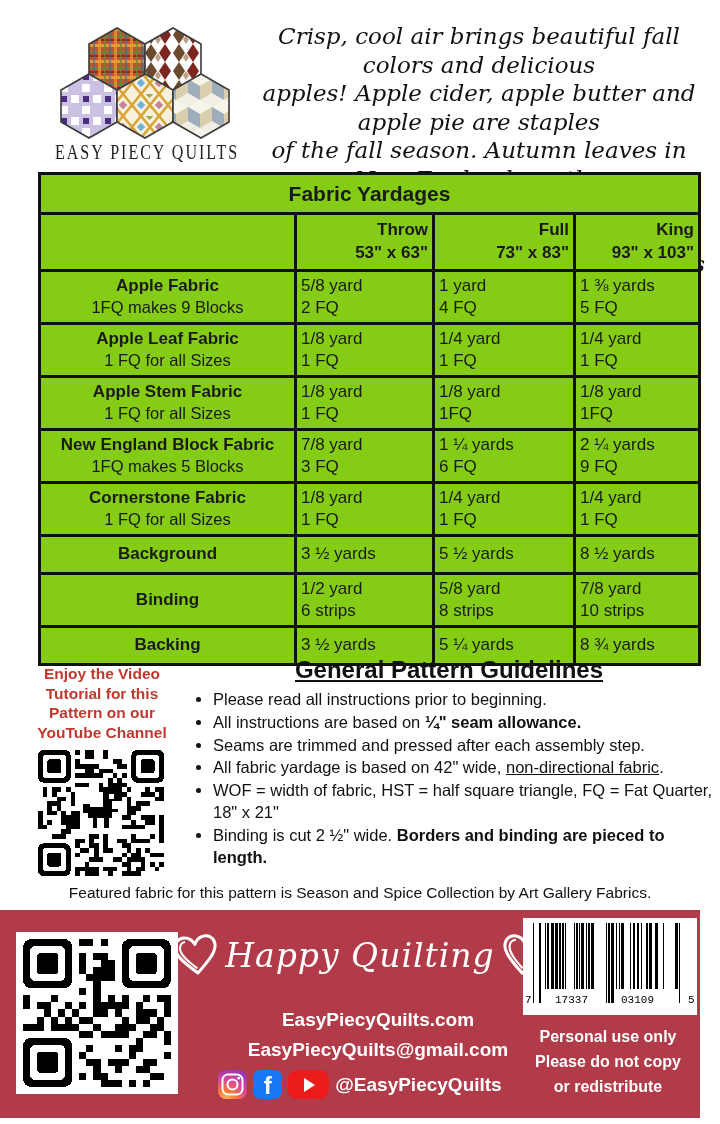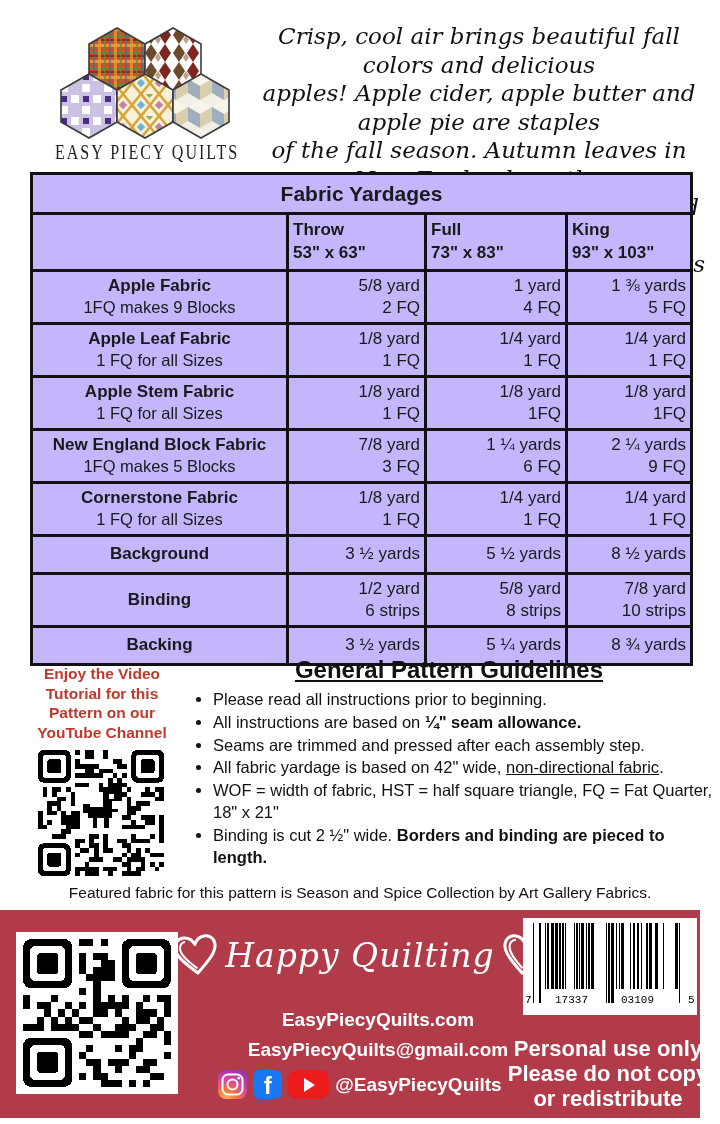--- a/index.html
+++ b/index.html
@@ -11,31 +11,31 @@
   .logo svg{display:block;margin:0 auto;}
   .brand{display:inline-block;margin-top:3px;font-family:"Liberation Serif","DejaVu Serif",serif;
          font-size:16px;letter-spacing:2px;color:#222;transform:scaleY(1.35);white-space:nowrap;}
 
   
   .intro{position:absolute;left:244px;top:22px;width:470px;text-align:center;
          font-family:"DejaVu Serif","Liberation Serif",serif;font-style:italic;
          font-size:23px;line-height:28.5px;color:#111;}
 
   
-  table.yardage{position:absolute;left:30px;top:172px;width:660px;border-collapse:collapse;
-                table-layout:fixed;background:#c4b5fd;}
+  table.yardage{position:absolute;left:38px;top:172px;width:660px;border-collapse:collapse;
+                table-layout:fixed;background:#84cc16;}
   table.yardage th,table.yardage td{border:3px solid #111;padding:2px 4px;vertical-align:middle;}
   .title-cell{font-size:21px;font-weight:700;text-align:center;height:33px;}
-  .colhead{font-size:17px;font-weight:700;text-align:left;height:50px;line-height:1.35;margin-top:12px;}
+  .colhead{font-size:17px;font-weight:700;text-align:right;height:50px;line-height:1.35;margin-top:12px;}
   table.yardage tbody tr{height:53px;}
   table.yardage tbody tr.single{height:38px;}
   table.yardage tbody th{text-align:center;font-weight:400;}
   .rl{font-size:17px;font-weight:700;line-height:1.3;}
   .rs{font-size:16.5px;line-height:1.3;}
-  table.yardage td{text-align:right;font-size:17px;line-height:1.3;}
+  table.yardage td{text-align:left;font-size:17px;line-height:1.3;}
 
   
   .video-note{position:absolute;left:26px;top:664px;width:152px;text-align:center;
               font-weight:700;font-size:15.5px;line-height:19.5px;}
   .qr-wrap1{position:absolute;left:38px;top:750px;width:126px;height:126px;background:#fff;}
   .qr-wrap1 svg,.qr-wrap2 svg{display:block;width:100%;height:100%;}
 
   
   .guidelines{position:absolute;left:185px;top:656px;width:528px;}
   .guidelines h2{margin:0 0 5px 0;text-align:center;font-size:24px;font-weight:700;
@@ -67,22 +67,22 @@
   .icon-ig svg{position:absolute;inset:0;}
   .icon-fb{width:29px;height:29px;border-radius:7px;background:#1877f2;color:#fff;display:flex;
            align-items:flex-end;justify-content:center;font-weight:700;font-size:24px;line-height:26px;
            font-family:"Liberation Sans",sans-serif;overflow:hidden;}
   .icon-yt{width:41px;height:29px;border-radius:9px;background:#ec1c1c;display:flex;align-items:center;
            justify-content:center;}
   .icon-yt .tri{width:0;height:0;border-left:11px solid #fff;border-top:7px solid transparent;
                 border-bottom:7px solid transparent;margin-left:2px;}
   .barcode{position:absolute;left:523px;top:8px;width:174px;height:97px;background:#fff;}
   .barcode svg{display:block;width:100%;height:100%;}
-  .usage{position:absolute;left:505px;top:126px;width:206px;text-align:center;color:#fff;
-         font-weight:700;font-size:22px;line-height:25px;}
+  .usage{position:absolute;left:505px;top:114px;width:206px;text-align:center;color:#fff;
+         font-weight:700;font-size:16px;line-height:25px;}
 </style>
 </head>
 <body>
 
 <div class="page">
 
   <div class="logo">
     <svg width="170" height="114" viewBox="0 0 170 114">
       <defs>
         <pattern id="pp" width="16" height="16" patternUnits="userSpaceOnUse">

